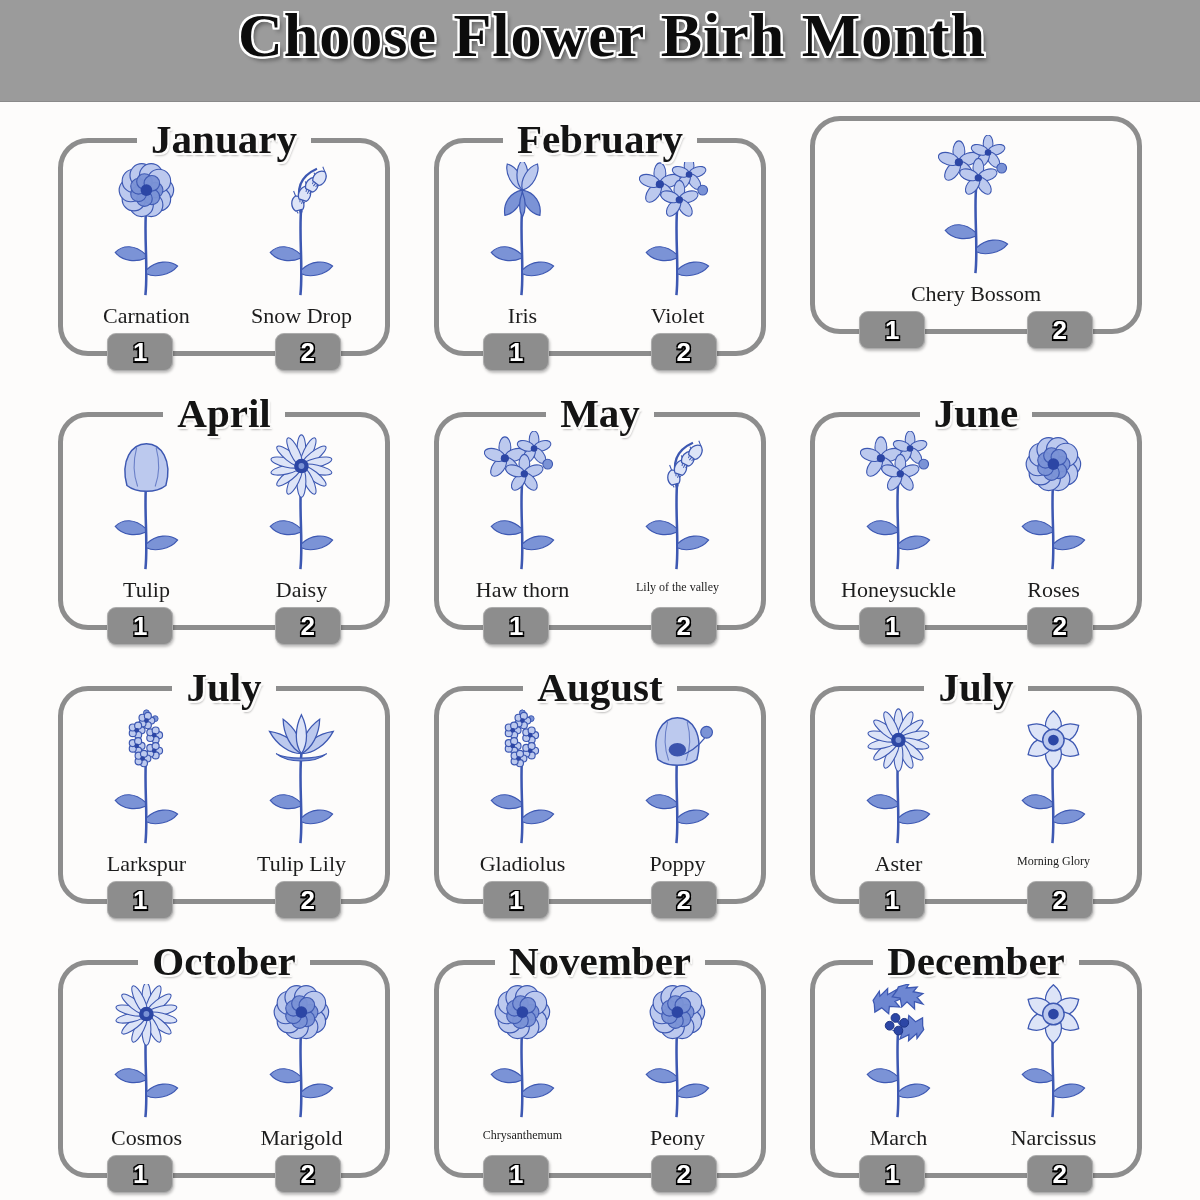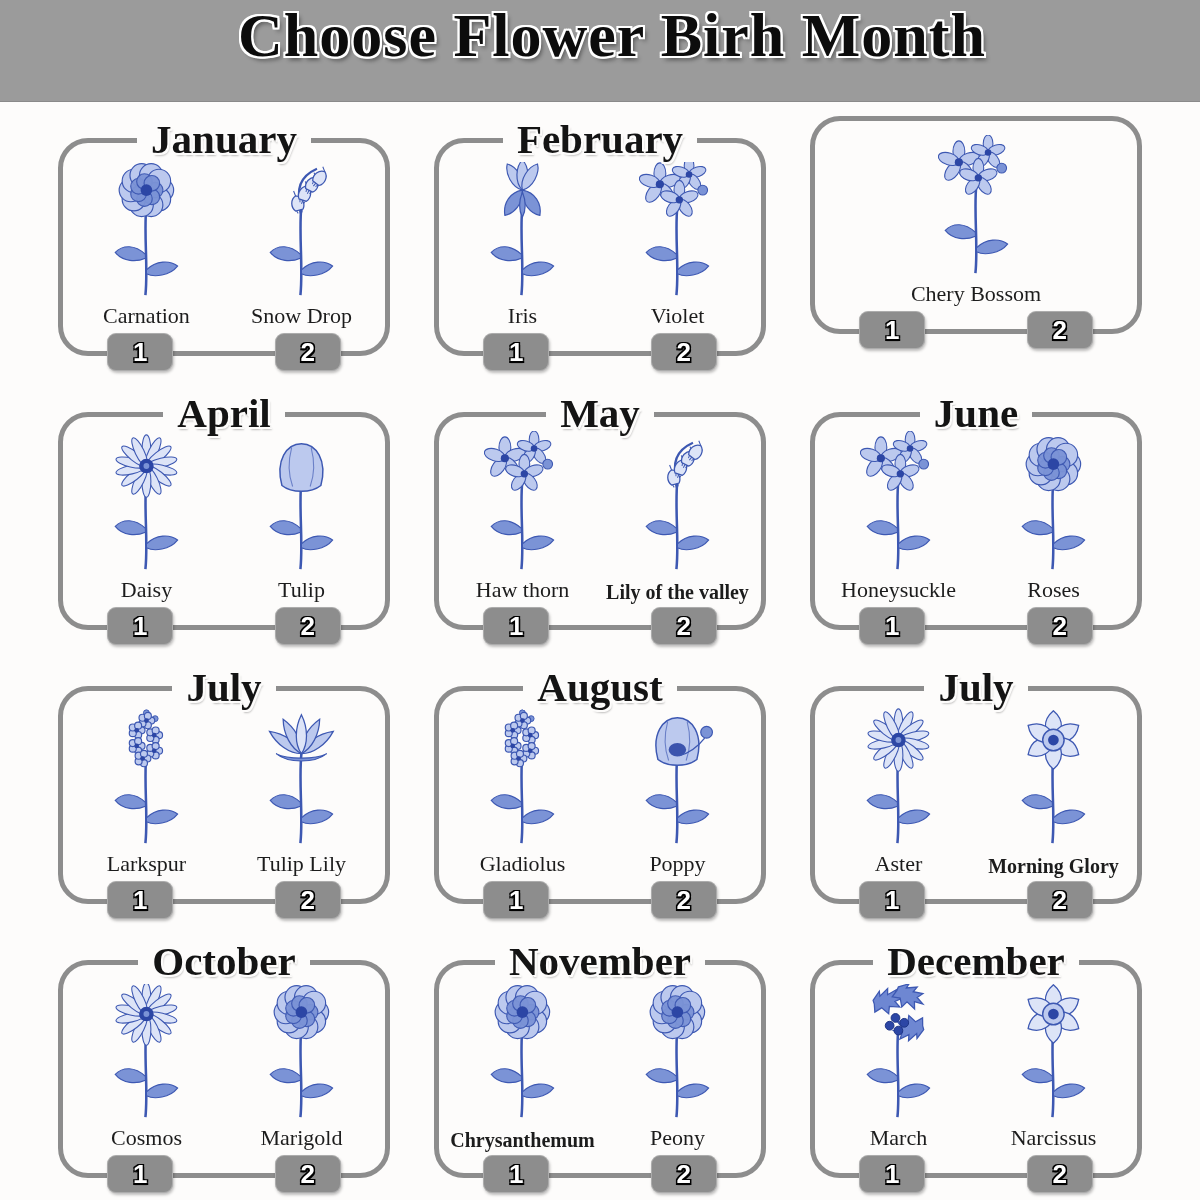--- a/index.html
+++ b/index.html
@@ -50,21 +50,21 @@
     height:218px;position:relative;
     display:flex;padding:14px 6px 0;
   }
   .fcol{flex:1;display:flex;flex-direction:column;align-items:center;min-width:0;}
   .art{height:146px;width:100%;display:flex;justify-content:center;}
   .art svg{height:100%;}
   .flabel{
     font-size:22px;color:#1c1c1c;white-space:nowrap;line-height:1.15;
     text-align:center;
   }
-  .flabel.small{font-size:20px;padding-top:4px;font-weight:bold;}
+  .flabel.small{font-size:12px;padding-top:4px;}
   .numbtn{
     position:absolute;bottom:-20px;width:66px;height:38px;
     background:var(--button-gray);border:none;border-radius:9px;
     color:#fff;font-family:"Liberation Sans","DejaVu Sans",sans-serif;
     font-weight:700;font-size:26px;line-height:36px;padding:0;
     text-shadow:-1.5px -1.5px 0 #000,1.5px -1.5px 0 #000,-1.5px 1.5px 0 #000,1.5px 1.5px 0 #000,0 2px 1px #000;
     box-shadow:inset 0 0 0 1px rgba(255,255,255,.28), 1px 2px 3px rgba(0,0,0,.25);
     cursor:pointer;z-index:3;
   }
   .numbtn.pos-0{left:24%;transform:translateX(-50%);}
@@ -236,52 +236,52 @@
 
   <section class="month">
     <h2 class="month-title">April</h2>
     <div class="box">
       <div class="fcol">
         <div class="art">
             <svg viewBox="0 0 120 150" xmlns="http://www.w3.org/2000/svg" aria-hidden="true">
               <path d="M60 50 C57 80 62 112 59 142" stroke="#3d58b2" stroke-width="2.6" fill="none"></path>
 <path d="M59 100 C48 90 36 90 28 98 C36 108 50 108 59 104 Z" fill="#7b93d6" stroke="#3d58b2" stroke-width="1.2"></path>
 <path d="M60 116 C70 106 84 106 92 112 C84 122 68 124 60 120 Z" fill="#7b93d6" stroke="#3d58b2" stroke-width="1.2"></path>
+              <path d="M40 56 C33 30 45 13 60 13 C75 13 87 30 80 56 C70 64 50 64 40 56 Z" fill="#bcc9ee" stroke="#3d58b2" stroke-width="1.5"></path>
+    <path d="M50 17 C46 32 47 46 51 57" stroke="#3d58b2" stroke-width="1.1" fill="none" opacity=".65"></path>
+    <path d="M70 17 C74 32 73 46 69 57" stroke="#3d58b2" stroke-width="1.1" fill="none" opacity=".65"></path>
+            </svg>
+          </div>
+        <div class="flabel">Tulip</div>
+      </div>
+      <div class="fcol">
+        <div class="art">
+            <svg viewBox="0 0 120 150" xmlns="http://www.w3.org/2000/svg" aria-hidden="true">
+              <path d="M60 50 C57 80 62 112 59 142" stroke="#3d58b2" stroke-width="2.6" fill="none"></path>
+<path d="M59 100 C48 90 36 90 28 98 C36 108 50 108 59 104 Z" fill="#7b93d6" stroke="#3d58b2" stroke-width="1.2"></path>
+<path d="M60 116 C70 106 84 106 92 112 C84 122 68 124 60 120 Z" fill="#7b93d6" stroke="#3d58b2" stroke-width="1.2"></path>
               <ellipse cx="60" cy="20" rx="4.6" ry="16" transform="rotate(0.0 60 36)" fill="#dde4f7" stroke="#3d58b2" stroke-width="1.1"></ellipse>
               <ellipse cx="60" cy="20" rx="4.6" ry="16" transform="rotate(25.7 60 36)" fill="#dde4f7" stroke="#3d58b2" stroke-width="1.1"></ellipse>
               <ellipse cx="60" cy="20" rx="4.6" ry="16" transform="rotate(51.4 60 36)" fill="#dde4f7" stroke="#3d58b2" stroke-width="1.1"></ellipse>
               <ellipse cx="60" cy="20" rx="4.6" ry="16" transform="rotate(77.1 60 36)" fill="#dde4f7" stroke="#3d58b2" stroke-width="1.1"></ellipse>
               <ellipse cx="60" cy="20" rx="4.6" ry="16" transform="rotate(102.9 60 36)" fill="#dde4f7" stroke="#3d58b2" stroke-width="1.1"></ellipse>
               <ellipse cx="60" cy="20" rx="4.6" ry="16" transform="rotate(128.6 60 36)" fill="#dde4f7" stroke="#3d58b2" stroke-width="1.1"></ellipse>
               <ellipse cx="60" cy="20" rx="4.6" ry="16" transform="rotate(154.3 60 36)" fill="#dde4f7" stroke="#3d58b2" stroke-width="1.1"></ellipse>
               <ellipse cx="60" cy="20" rx="4.6" ry="16" transform="rotate(180.0 60 36)" fill="#dde4f7" stroke="#3d58b2" stroke-width="1.1"></ellipse>
               <ellipse cx="60" cy="20" rx="4.6" ry="16" transform="rotate(205.7 60 36)" fill="#dde4f7" stroke="#3d58b2" stroke-width="1.1"></ellipse>
               <ellipse cx="60" cy="20" rx="4.6" ry="16" transform="rotate(231.4 60 36)" fill="#dde4f7" stroke="#3d58b2" stroke-width="1.1"></ellipse>
               <ellipse cx="60" cy="20" rx="4.6" ry="16" transform="rotate(257.1 60 36)" fill="#dde4f7" stroke="#3d58b2" stroke-width="1.1"></ellipse>
               <ellipse cx="60" cy="20" rx="4.6" ry="16" transform="rotate(282.9 60 36)" fill="#dde4f7" stroke="#3d58b2" stroke-width="1.1"></ellipse>
               <ellipse cx="60" cy="20" rx="4.6" ry="16" transform="rotate(308.6 60 36)" fill="#dde4f7" stroke="#3d58b2" stroke-width="1.1"></ellipse>
               <ellipse cx="60" cy="20" rx="4.6" ry="16" transform="rotate(334.3 60 36)" fill="#dde4f7" stroke="#3d58b2" stroke-width="1.1"></ellipse>
               <circle cx="60" cy="36" r="7.5" fill="#2c46a5"></circle>
               <circle cx="60" cy="36" r="3" fill="#7b93d6"></circle>
             </svg>
           </div>
         <div class="flabel">Daisy</div>
-      </div>
-      <div class="fcol">
-        <div class="art">
-            <svg viewBox="0 0 120 150" xmlns="http://www.w3.org/2000/svg" aria-hidden="true">
-              <path d="M60 50 C57 80 62 112 59 142" stroke="#3d58b2" stroke-width="2.6" fill="none"></path>
-<path d="M59 100 C48 90 36 90 28 98 C36 108 50 108 59 104 Z" fill="#7b93d6" stroke="#3d58b2" stroke-width="1.2"></path>
-<path d="M60 116 C70 106 84 106 92 112 C84 122 68 124 60 120 Z" fill="#7b93d6" stroke="#3d58b2" stroke-width="1.2"></path>
-              <path d="M40 56 C33 30 45 13 60 13 C75 13 87 30 80 56 C70 64 50 64 40 56 Z" fill="#bcc9ee" stroke="#3d58b2" stroke-width="1.5"></path>
-    <path d="M50 17 C46 32 47 46 51 57" stroke="#3d58b2" stroke-width="1.1" fill="none" opacity=".65"></path>
-    <path d="M70 17 C74 32 73 46 69 57" stroke="#3d58b2" stroke-width="1.1" fill="none" opacity=".65"></path>
-            </svg>
-          </div>
-        <div class="flabel">Tulip</div>
       </div>
       <button class="numbtn pos-0">1</button>
       <button class="numbtn pos-1">2</button>
     </div>
   </section>
 
   <section class="month">
     <h2 class="month-title">May</h2>
     <div class="box">
       <div class="fcol">

